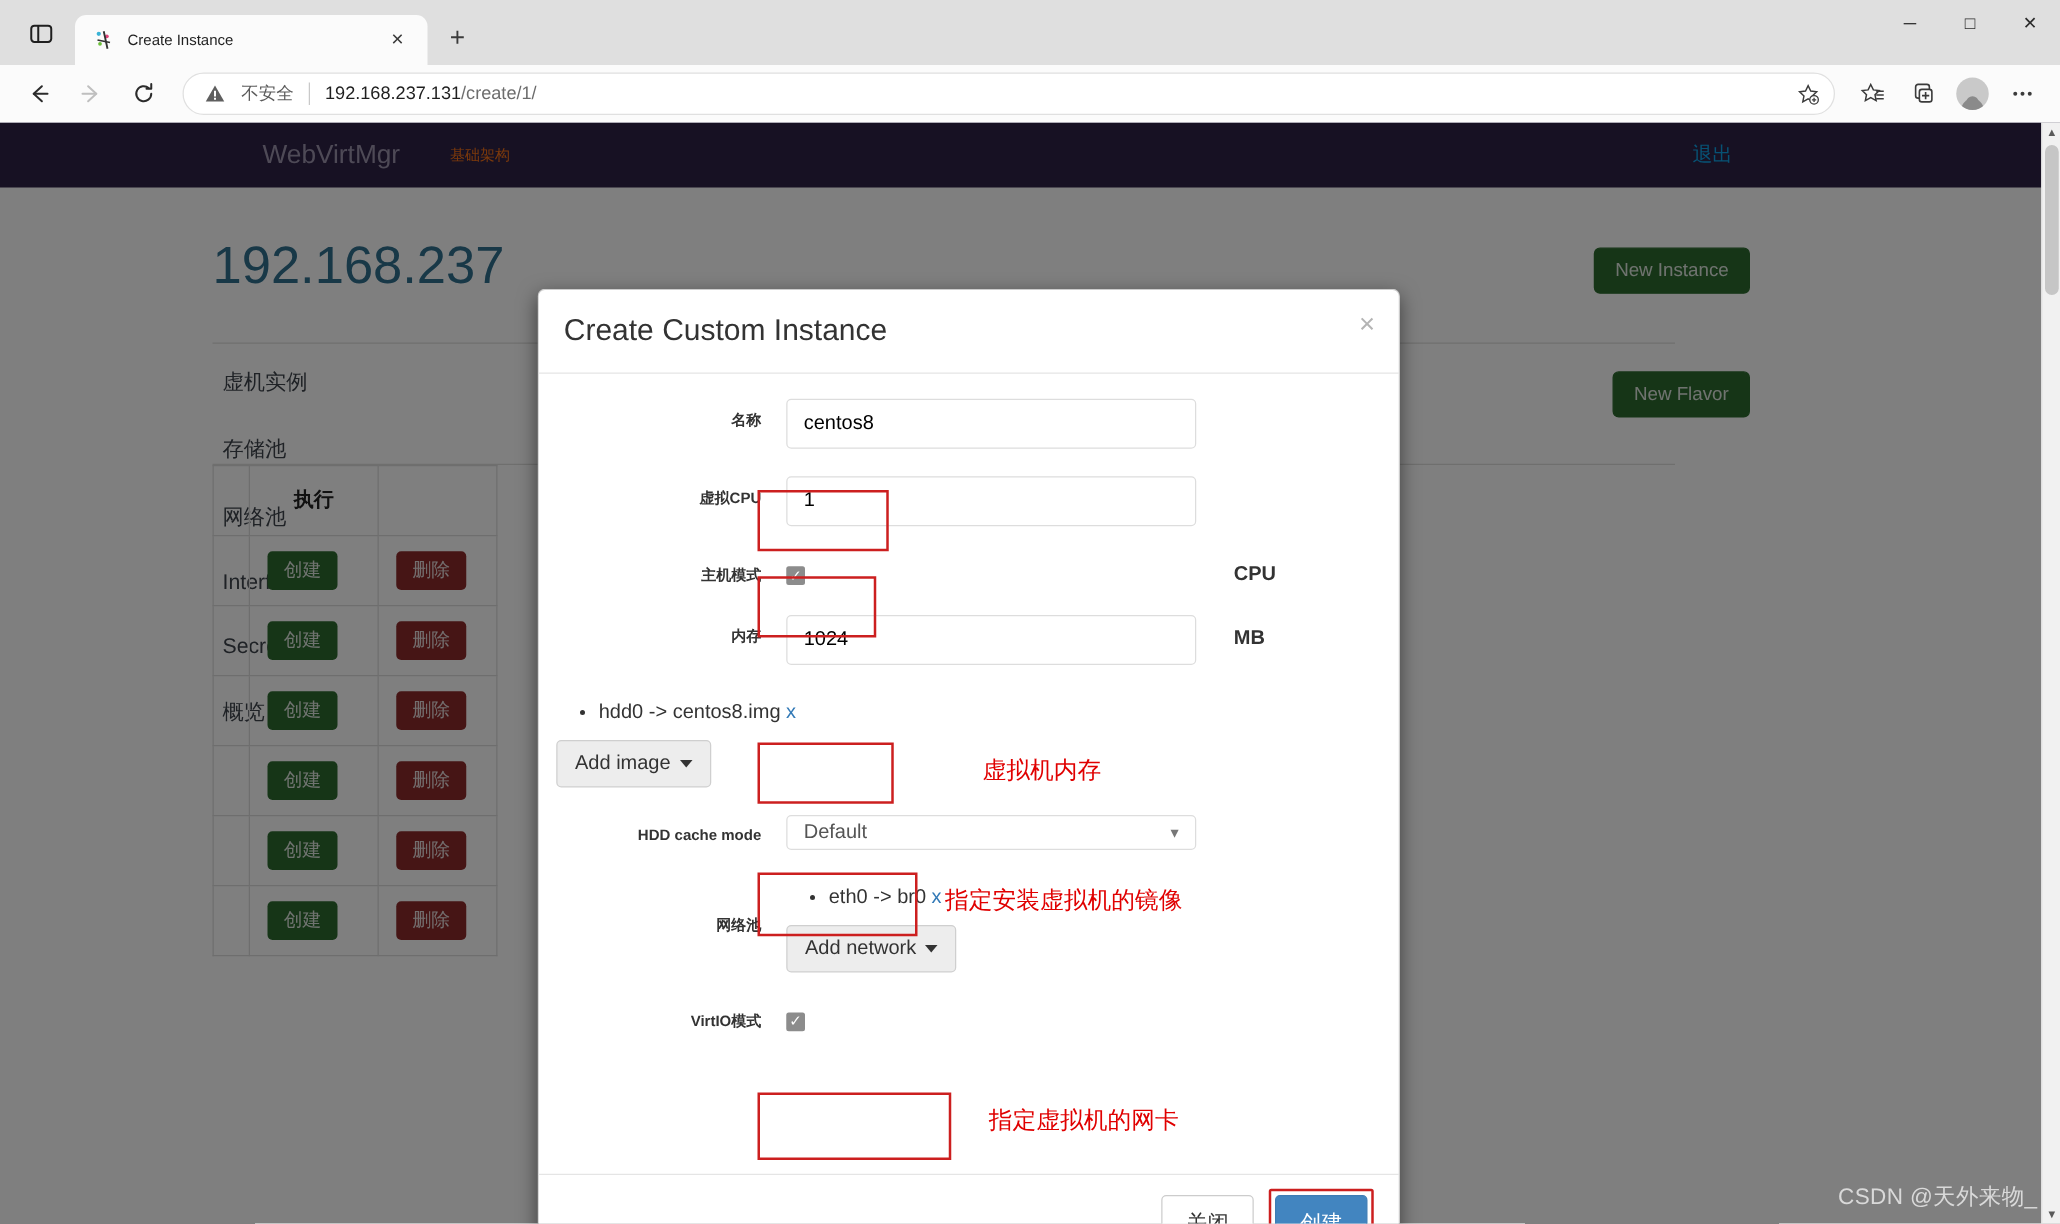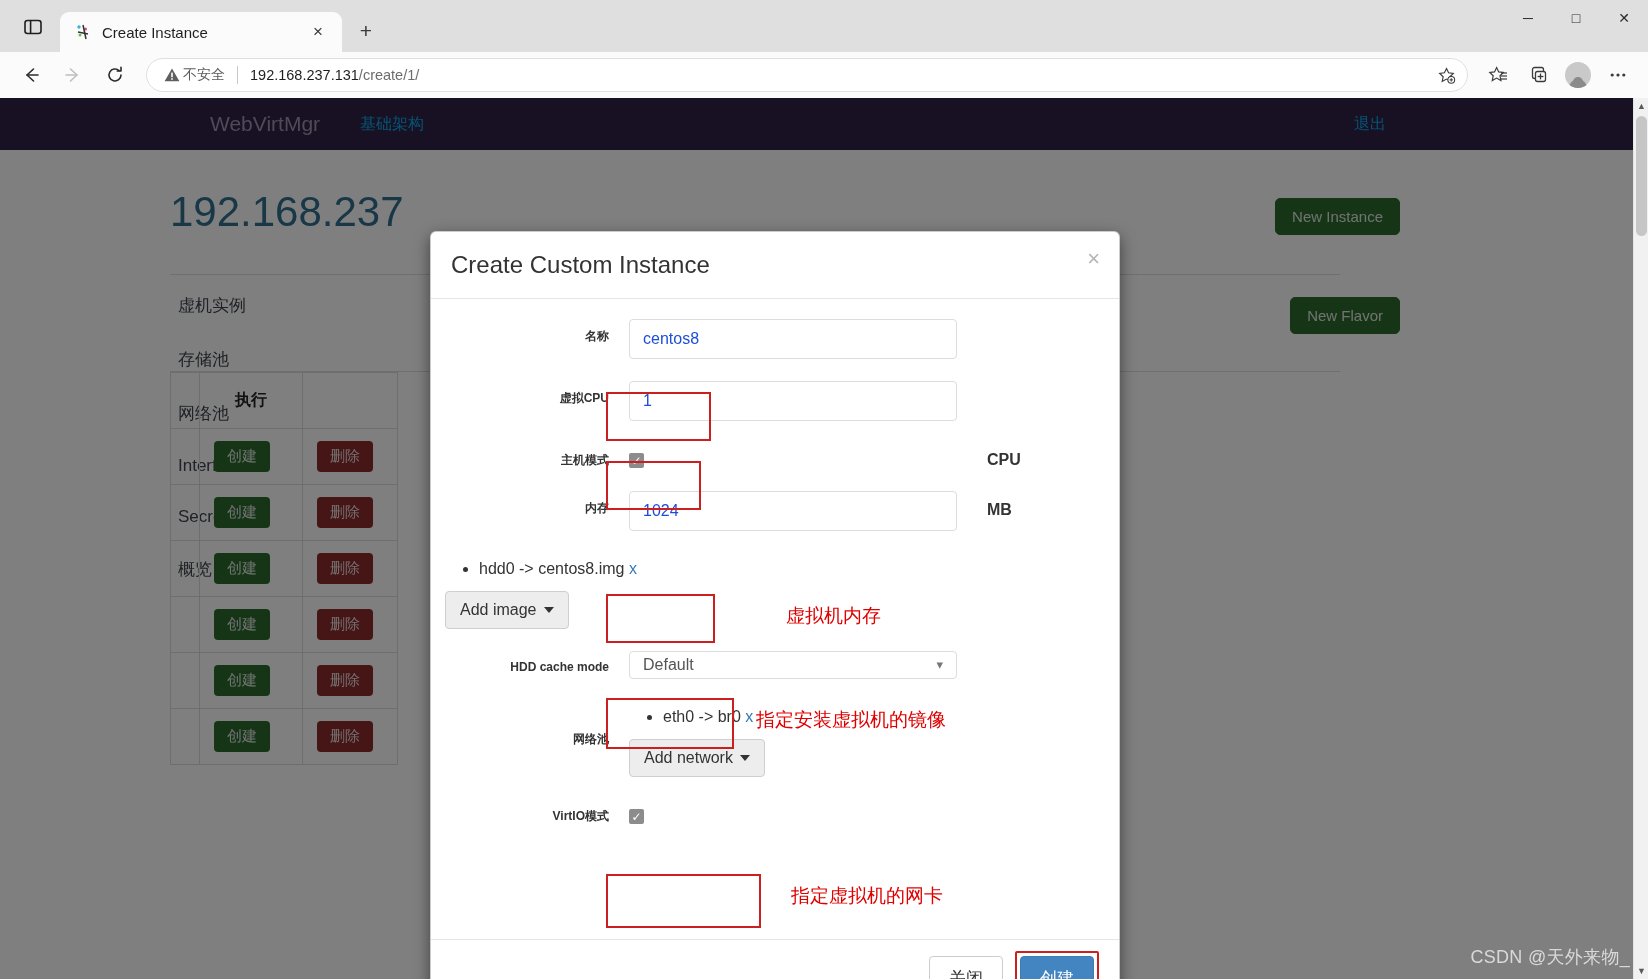--- a/index.html
+++ b/index.html
@@ -23,21 +23,21 @@
   }
   .sidebar-toggle svg { display:block; }
 
   .tab {
     height: 40px; width: 282px; background: #fbfbfb; border-radius: 9px 9px 0 0;
     display: flex; align-items: center; padding: 0 10px 0 14px; gap: 10px;
     position: relative;
   }
   .tab-favicon { width: 18px; height: 18px; flex: 0 0 18px; position: relative; }
   .tab-title {
-    flex: 1 1 auto; font-size: 15px; color: #1f1f1f; white-space: nowrap;
+    flex: 1 1 auto; font-size: 12px; color: #1f1f1f; white-space: nowrap;
     overflow: hidden; text-overflow: ellipsis;
   }
   .tab-close, .newtab {
     width: 28px; height: 28px; border-radius: 4px;
     display: flex; align-items: center; justify-content: center;
     font-size: 17px; color: #3b3b3b; flex: 0 0 28px;
   }
   .newtab { margin: 0 0 7px 10px; font-size: 21px; font-weight: 300; }
 
   .winbuttons { position: absolute; right: 0; top: 0; display: flex; height: 52px; }
@@ -54,21 +54,21 @@
     width: 38px; height: 34px; border-radius: 5px; display: flex;
     align-items: center; justify-content: center; color: #2b2b2b;
   }
   .navbtn.disabled { color: #bfbfbf; }
 
   .omnibox {
     flex: 1 1 auto; height: 34px; background: #ffffff; border: 1px solid #e0e0e0;
     border-radius: 17px; margin: 0 8px; display: flex; align-items: center;
     padding: 0 6px 0 16px; gap: 8px; min-width: 0;
   }
-  .omni-warning { display:flex; align-items:center; gap:2px; flex:0 0 auto; }
+  .omni-warning { display:flex; align-items:center; gap:12px; flex:0 0 auto; }
   .omni-warning-text { font-size: 14px; color: #5b5b5b; }
   .omni-sep { width:1px; height:18px; background:#c9c9c9; margin:0 4px; }
   .omni-url { font-size: 14.5px; color: #1f1f1f; white-space: nowrap; }
   .omni-url .dim { color: #6d6d6d; }
   .omni-star { margin-left:auto; width:30px; height:30px; display:flex; align-items:center; justify-content:center; flex:0 0 30px;}
   .tb-icon {
     width: 36px; height: 34px; border-radius: 5px;
     display: flex; align-items: center; justify-content: center; flex: 0 0 36px;
   }
   .avatar-dot {
@@ -83,21 +83,21 @@
     position: absolute; top: 98px; left: 0; width: 1648px; height: 881px;
     background: #ffffff; overflow: hidden;
   }
   .page-inner { position:absolute; inset:0; }
 
   .app-navbar {
     height: 52px; background: #2e2247; display: flex; align-items: center;
     padding: 0 40px; position: relative;
   }
   .brand { color: #9d94ad; font-size: 21px; margin-left: 170px; }
-  .navlink { color: #0ea5e9; font-size: 16px; margin-left: 40px; }
+  .navlink { color: #f97316; font-size: 12px; margin-left: 40px; }
   .nav-right { position: absolute; right: 262px; color: #0ea5e9; font-size: 16px; }
 
   .page-title {
     font-size: 42px; color: #31708f; margin: 38px 0 0 170px; font-weight: 400;
   }
 
   .sidenav { position: absolute; left: 178px; top: 196px; }
   .sidenav-item { color: #3e444c; font-size: 17px; margin-bottom: 31px; }
 
   .btn-green {
@@ -169,21 +169,21 @@
 
   
   .frow { display: flex; align-items: flex-start; margin-bottom: 22px; position: relative; }
   .flabel {
     width: 184px; flex: 0 0 184px; text-align: right; padding-right: 20px;
     font-size: 12px; font-weight: bold; color: #333; padding-top: 9px;
   }
   .fctrl { flex: 1 1 auto; position: relative; }
   .finput {
     width: 328px; height: 40px; border: 1px solid #ddd; border-radius: 4px;
-    background: #fff; font-size: 16px; color: #1d4ed8; padding: 0 13px;
+    background: #fff; font-size: 16px; color: #000000; padding: 0 13px;
     line-height: 38px;
   }
   .fselect {
     width: 328px; height: 28px; border: 1px solid #ddd; border-radius: 4px;
     background: #fff; font-size: 16px; color: #555; padding: 0 13px;
     line-height: 40px; display:flex; align-items:center;
   }
   .fselect .caret-dn { margin-left: auto; color:#777; font-size: 13px; }
   .checkbox {
     width: 15px; height: 15px; background: #8c8c8c; border-radius: 2px;

